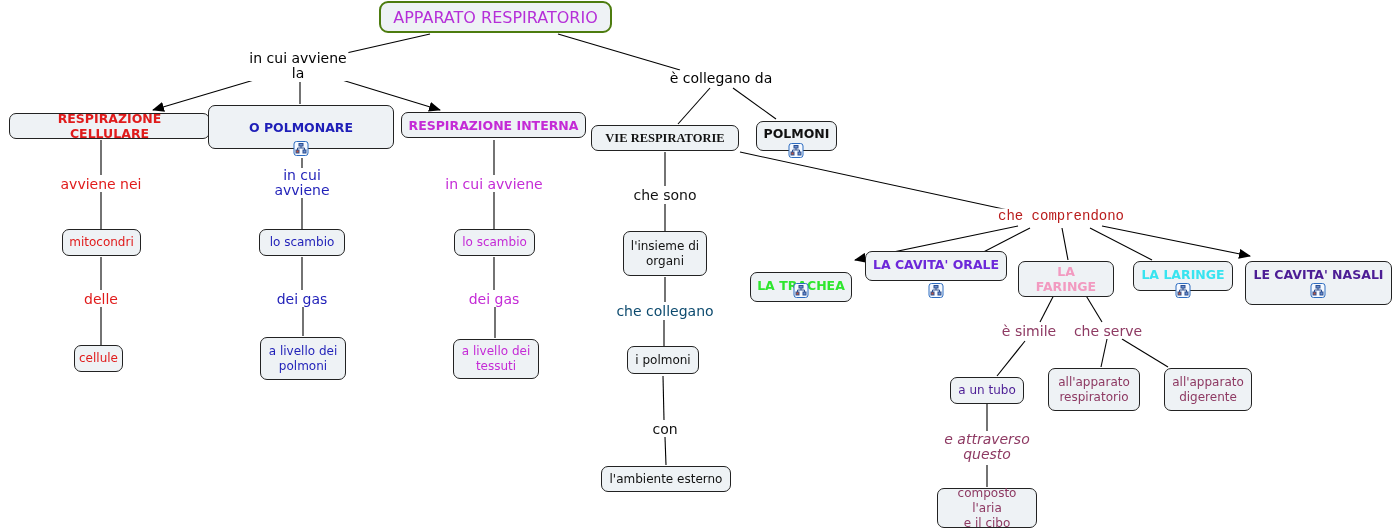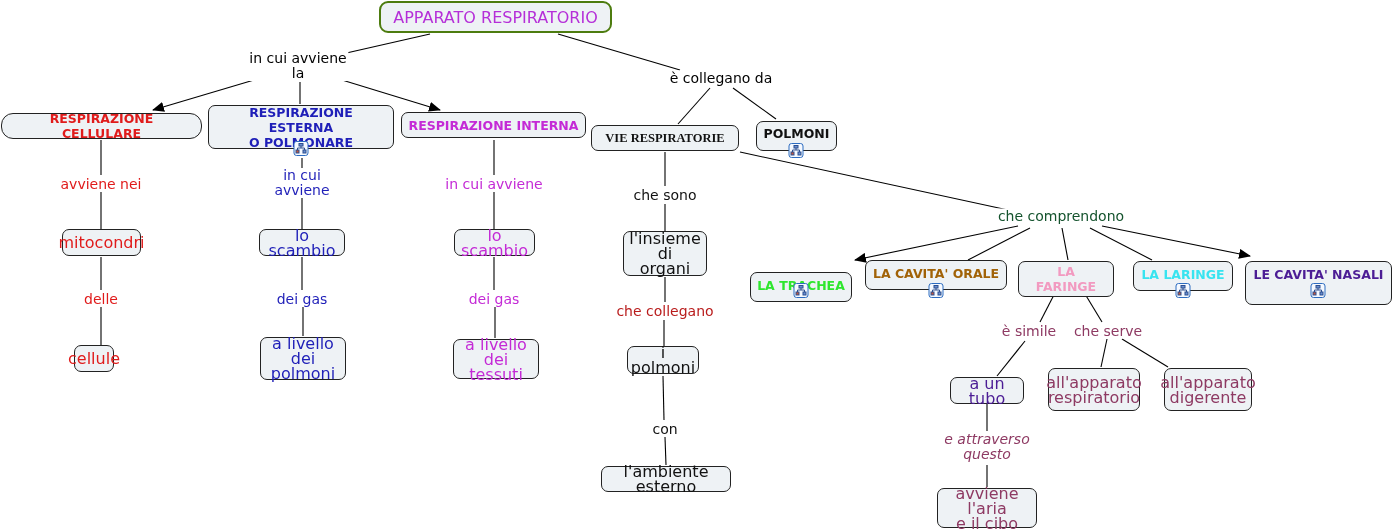--- a/index.html
+++ b/index.html
@@ -1,21 +1,21 @@
 <!DOCTYPE html>
 <html><head>
 <meta charset="utf-8">
 <style>
   html, body { margin:0; padding:0; background:#ffffff; }
   body { width:1394px; height:530px; position:relative; overflow:hidden;
          font-family:"DejaVu Sans", "Liberation Sans", sans-serif; }
   #links { position:absolute; left:0; top:0; width:1394px; height:530px; }
   .node { position:absolute; box-sizing:border-box; background:#eef2f5;
           border:1px solid #222; border-radius:7px; text-align:center;
-          font-size:16px; line-height:15px; display:flex; flex-direction:column;
+          font-size:12px; line-height:15px; display:flex; flex-direction:column;
           align-items:center; justify-content:center; padding:2px 6px; }
   .node.bold { font-weight:bold; font-size:12.5px; }
   .node.root { border:2px solid #4d7c0f; border-radius:9px; font-size:16px; font-weight:normal; }
   .label { position:absolute; background:#ffffff; text-align:center; font-size:14px;
            line-height:15px; padding:0 2px; white-space:nowrap; transform:translate(-50%,-50%); }
   .sub-icon { position:absolute; width:15px; height:15px; box-sizing:border-box;
               border:1px solid #2d6cc0; border-radius:3px; background:#f5f9ff;
               transform:translateX(-50%); }
   .sub-icon svg { display:block; }
 </style>
@@ -80,37 +80,36 @@
 </svg>
 
 <div class="node root" style="left:379px;top:1px;width:233px;height:32px;color:#b52fd8;">APPARATO RESPIRATORIO</div>
 
 <div class="label" style="left:298px;top:66px;">
   <div>in cui avviene</div>
   <div>la</div>
 </div>
 <div class="label" style="left:721px;top:78px;">è collegano da</div>
 
-<div class="node bold" style="left:1px;top:113px;width:201px;height:26px;color:#e01b1b;border-radius:12px;">RESPIRAZIONE CELLULARE</div>
+<div class="node bold" style="left:9px;top:113px;width:201px;height:26px;color:#e01b1b;">RESPIRAZIONE CELLULARE</div>
 
 <div class="node bold" style="left:208px;top:105px;width:186px;height:44px;color:#1f1fb8;">
-  <div>RESPIRAZIONE ESTERNA</div>
   <div>O POLMONARE</div>
 </div>
 
 <div class="node bold" style="left:401px;top:112px;width:185px;height:26px;color:#c42ad6;">RESPIRAZIONE INTERNA</div>
 
 <div class="node bold" style="left:591px;top:125px;width:148px;height:26px;color:#111;font-family:Liberation Serif, serif;">VIE RESPIRATORIE</div>
 
 <div class="node bold" style="left:756px;top:121px;width:81px;height:30px;color:#111;justify-content:flex-start;padding-top:4px;">POLMONI</div>
 
 <div class="label" style="left:101px;top:184px;color:#e01b1b;">avviene nei</div>
 <div class="node" style="left:62px;top:229px;width:79px;height:27px;color:#e01b1b;">mitocondri</div>
 <div class="label" style="left:101px;top:299px;color:#e01b1b;">delle</div>
-<div class="node" style="left:74px;top:345px;width:40px;height:27px;color:#e01b1b;">cellule</div>
+<div class="node" style="left:74px;top:345px;width:49px;height:27px;color:#e01b1b;">cellule</div>
 
 <div class="label" style="left:302px;top:183px;color:#1f1fb8;">
   <div>in cui</div>
   <div>avviene</div>
 </div>
 <div class="node" style="left:259px;top:229px;width:86px;height:27px;color:#1f1fb8;">lo scambio</div>
 <div class="label" style="left:302px;top:299px;color:#1f1fb8;">dei gas</div>
 <div class="node" style="left:260px;top:337px;width:86px;height:43px;color:#1f1fb8;">
   <div>a livello dei</div>
   <div>polmoni</div>
@@ -122,50 +121,50 @@
 <div class="node" style="left:453px;top:339px;width:86px;height:40px;color:#c42ad6;">
   <div>a livello dei</div>
   <div>tessuti</div>
 </div>
 
 <div class="label" style="left:665px;top:195px;color:#111;">che sono</div>
 <div class="node" style="left:623px;top:231px;width:84px;height:45px;color:#111;">
   <div>l'insieme di</div>
   <div>organi</div>
 </div>
-<div class="label" style="left:665px;top:311px;color:#b91c1c;">che collegano</div>
+<div class="label" style="left:665px;top:311px;color:#0c4a6e;">che collegano</div>
 <div class="node" style="left:627px;top:346px;width:72px;height:28px;color:#111;">i polmoni</div>
 <div class="label" style="left:665px;top:429px;color:#111;">con</div>
 <div class="node" style="left:601px;top:466px;width:130px;height:26px;color:#111;">l'ambiente esterno</div>
 
-<div class="label" style="left:1061px;top:216px;color:#14532d;">che comprendono</div>
+<div class="label" style="left:1061px;top:216px;color:#b91c1c;font-family:Liberation Mono, monospace;">che comprendono</div>
 
 <div class="node bold" style="left:750px;top:261px;width:102px;height:30px;color:#2ee62e;justify-content:flex-start;padding-top:5px;margin-top:11px;">LA TRACHEA</div>
-<div class="node bold" style="left:865px;top:260px;width:142px;height:30px;color:#a16207;justify-content:flex-start;padding-top:5px;">LA CAVITA' ORALE</div>
+<div class="node bold" style="left:865px;top:251px;width:142px;height:30px;color:#6d28d9;justify-content:flex-start;padding-top:5px;">LA CAVITA' ORALE</div>
 <div class="node bold" style="left:1018px;top:261px;width:96px;height:36px;color:#f29ac0;">LA FARINGE</div>
 <div class="node bold" style="left:1133px;top:261px;width:100px;height:30px;color:#38e4f0;justify-content:flex-start;padding-top:5px;">LA LARINGE</div>
 <div class="node bold" style="left:1245px;top:261px;width:147px;height:44px;color:#4c1d95;justify-content:flex-start;padding-top:5px;">LE CAVITA' NASALI</div>
 
 <div class="label" style="left:1029px;top:331px;color:#8e3a63;">è simile</div>
 <div class="label" style="left:1108px;top:331px;color:#8e3a63;">che serve</div>
 <div class="node" style="left:950px;top:377px;width:74px;height:27px;color:#4c1d95;">a un tubo</div>
 <div class="node" style="left:1048px;top:368px;width:92px;height:43px;color:#8e3a63;">
   <div>all'apparato</div>
   <div>respiratorio</div>
 </div>
 <div class="node" style="left:1164px;top:368px;width:88px;height:43px;color:#8e3a63;">
   <div>all'apparato</div>
   <div>digerente</div>
 </div>
 <div class="label" style="left:987px;top:447px;color:#8e3a63;font-style:italic;">
   <div>e attraverso</div>
   <div>questo</div>
 </div>
 <div class="node" style="left:937px;top:488px;width:100px;height:40px;color:#8e3a63;">
-  <div>avviene l'aria</div>
+  <div>composto l'aria</div>
   <div>e il cibo</div>
 </div>
 
 <div class="sub-icon" style="left:301px;top:141px;">
     <svg width="13" height="13" viewBox="0 0 13 13">
       <g fill="none" stroke="#2d4f8e" stroke-width="1">
         <rect x="4.5" y="1.5" width="4" height="2.5" fill="#6b8fd1"></rect>
         <line x1="6.5" y1="4" x2="6.5" y2="6"></line>
         <line x1="3" y1="6" x2="10" y2="6"></line>
         <line x1="3" y1="6" x2="3" y2="8"></line>

